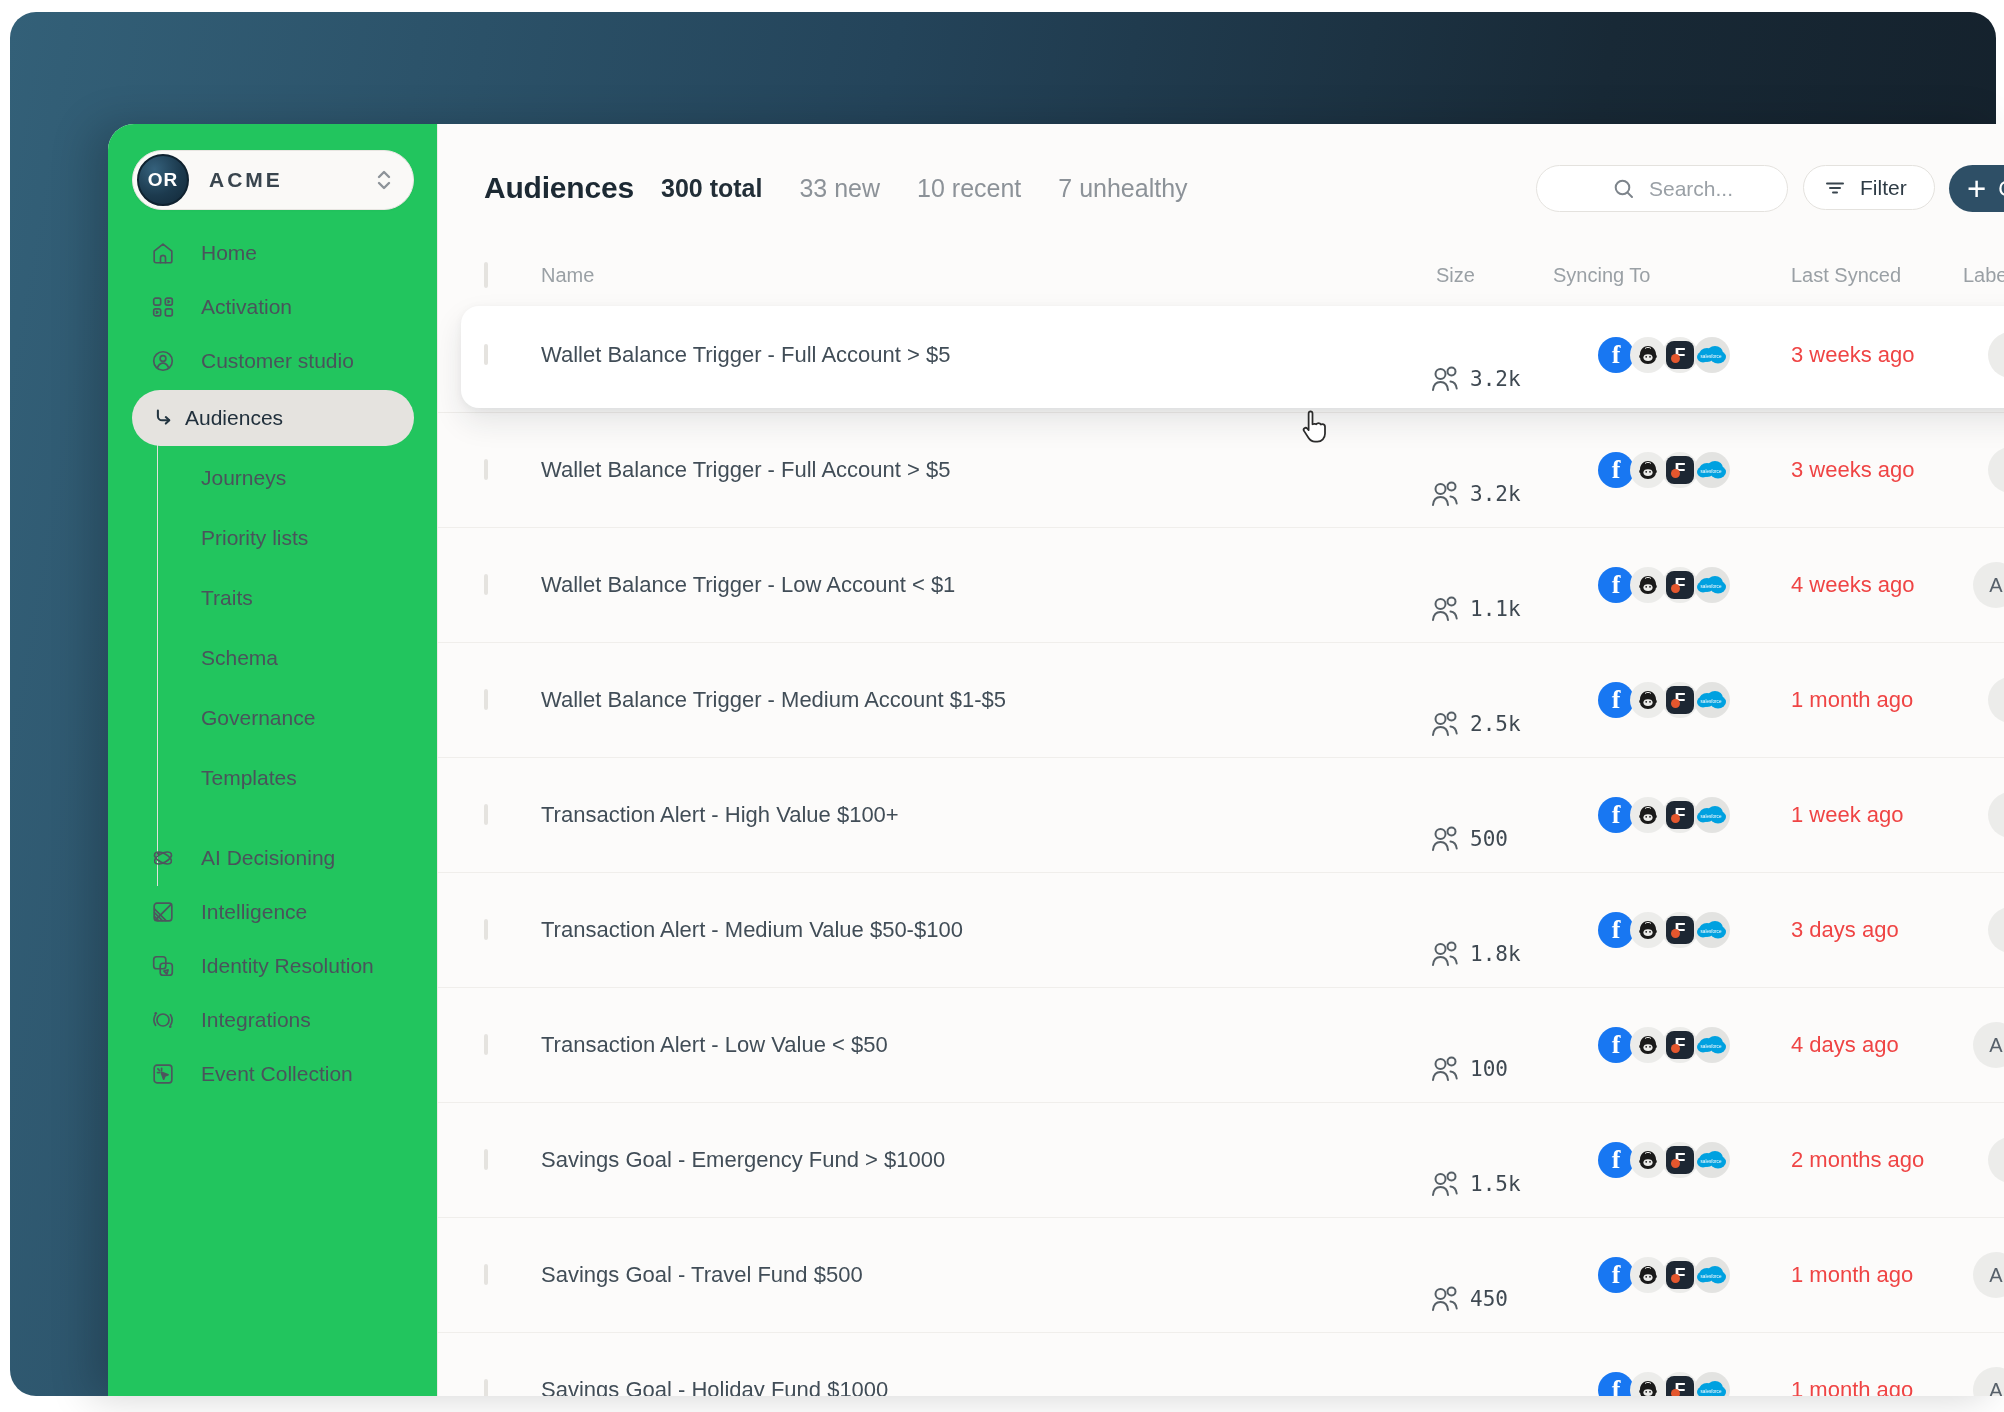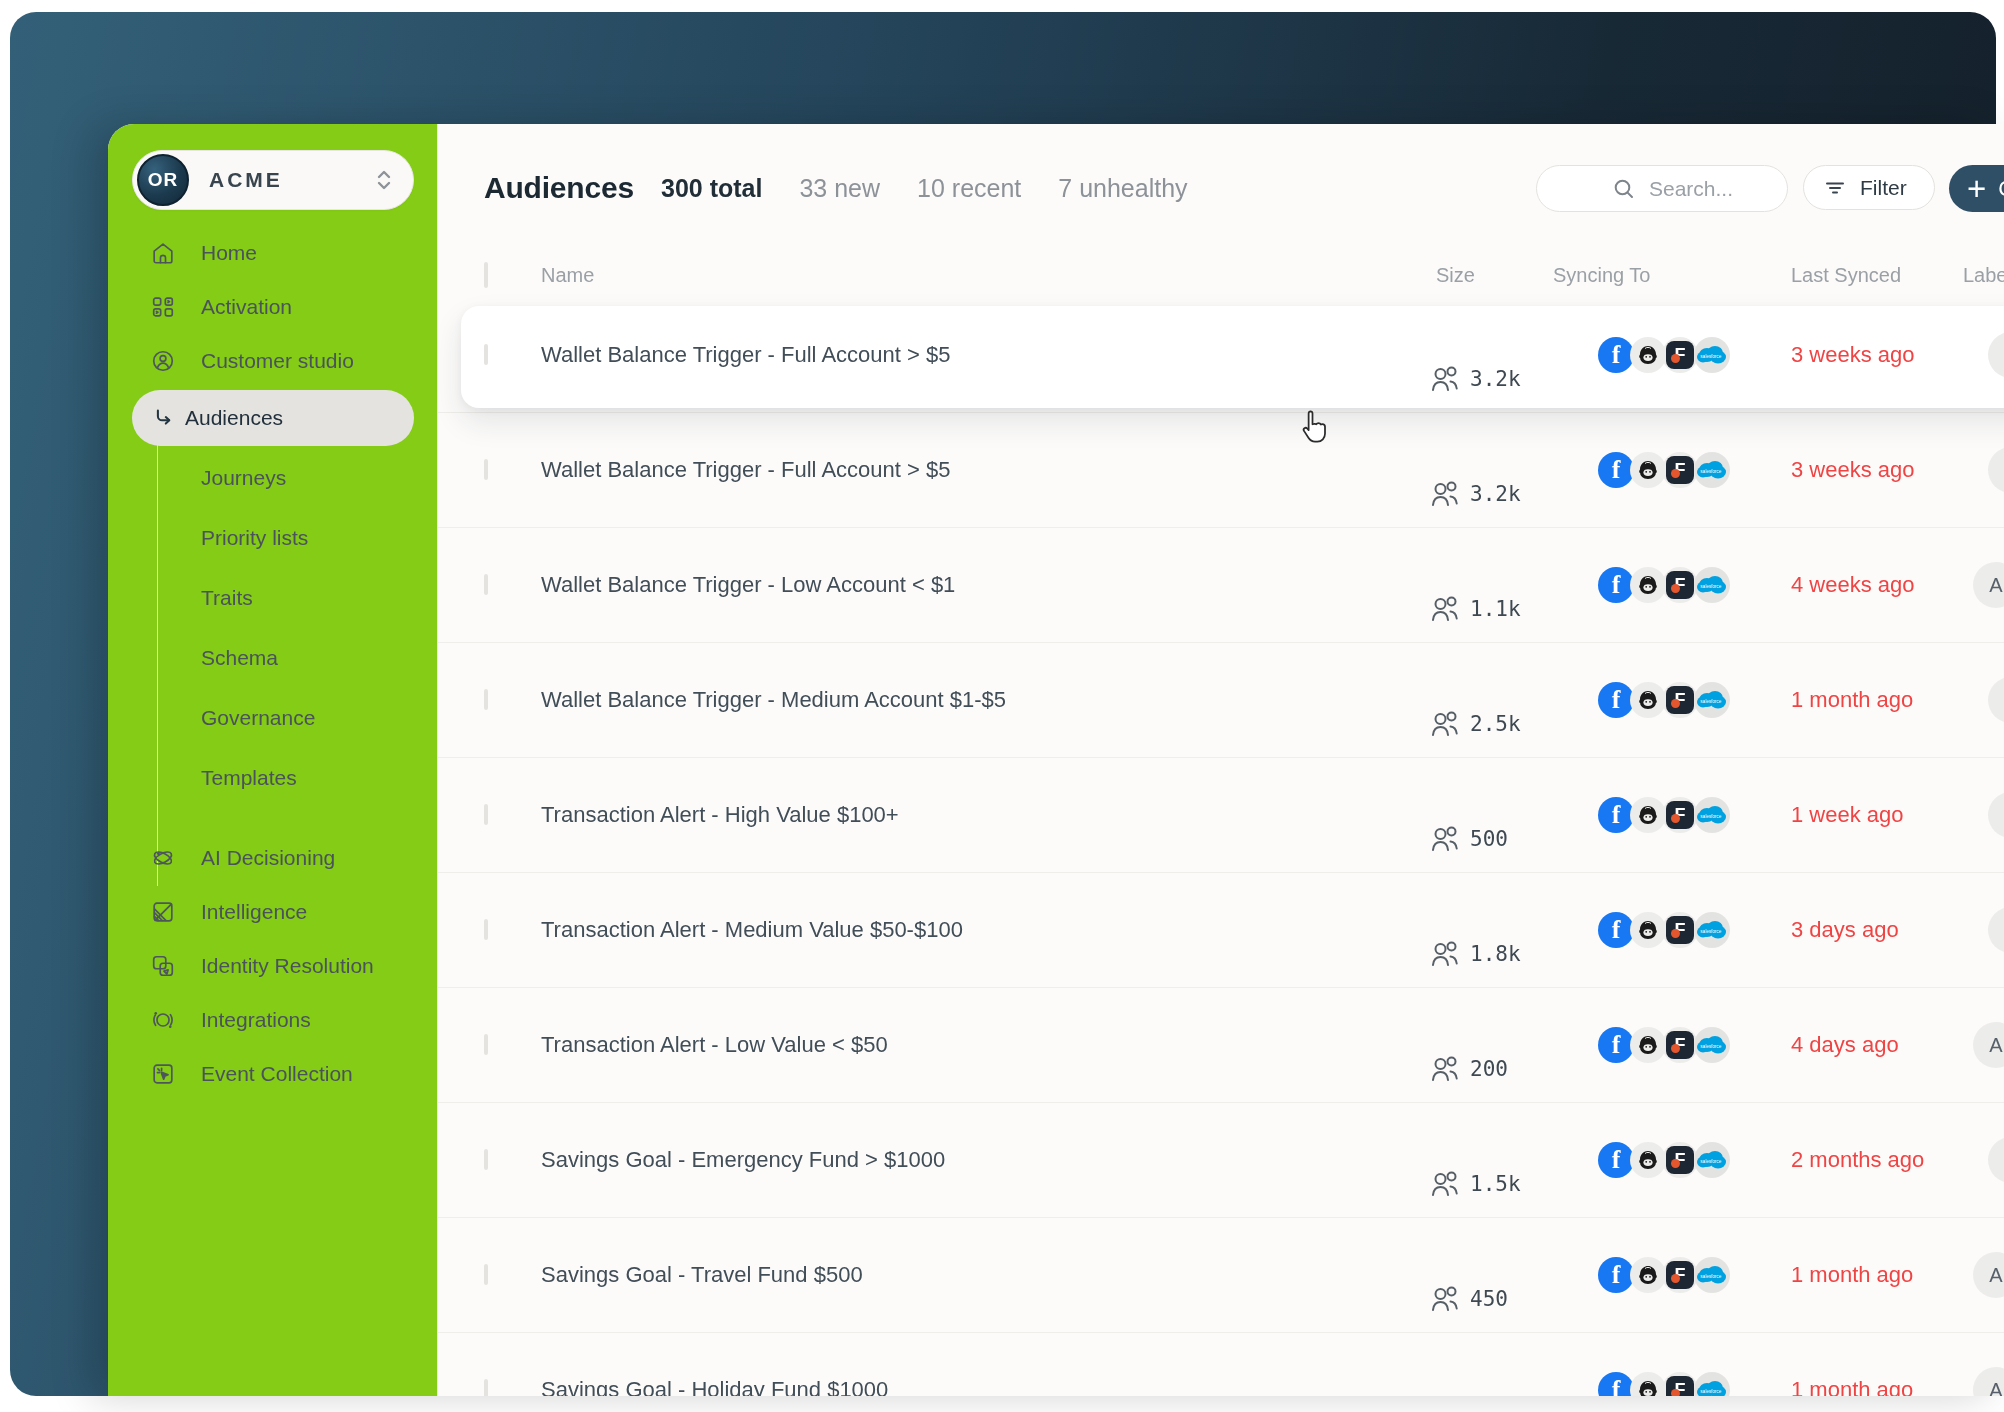--- a/index.html
+++ b/index.html
@@ -5,21 +5,21 @@
   * { margin:0; padding:0; box-sizing:border-box; }
   html,body { width:2004px; height:1412px; background:#ffffff; overflow:hidden;
     font-family:"Liberation Sans", sans-serif; }
   .frame { position:absolute; left:10px; top:12px; right:8px; bottom:16px; border-radius:26px;
     background:linear-gradient(100deg,#336078 0%,#24445a 40%,#182936 72%,#131e28 100%); }
   .app { position:absolute; left:108px; top:124px; right:0; bottom:16px; background:#fcfbfa;
     border-top-left-radius:26px; overflow:hidden; display:flex;
     box-shadow:-18px 0 40px rgba(0,0,0,.18); }
 
   
-  .sidebar { width:330px; flex:0 0 330px; background:#84cc16; border-right:1px solid #ecebe7; position:relative; }
+  .sidebar { width:330px; flex:0 0 330px; background:#22c55e; border-right:1px solid #ecebe7; position:relative; }
   .workspace { position:absolute; left:24px; top:26px; width:282px; height:60px; border-radius:32px;
     background:#faf9f7; border:1px solid #e8e6e2; display:flex; align-items:center; padding:4px; cursor:pointer;
     box-shadow:0 1px 2px rgba(0,0,0,.03); }
   .ws-avatar { width:52px; height:52px; border-radius:50%; flex:0 0 52px;
     background:radial-gradient(circle at 32% 28%, #35617c 0%, #1c3a4e 55%, #122838 100%);
     border:2px solid #0f2230; color:#fff; font-size:19px; font-weight:bold; letter-spacing:1px;
     display:flex; align-items:center; justify-content:center; }
   .ws-name { margin-left:20px; font-size:21px; font-weight:600; letter-spacing:3px; color:#39454e; }
   .ws-chevron { margin-left:auto; margin-right:16px; display:flex; }
   .nav { position:absolute; left:0; top:102px; right:0; }
@@ -549,21 +549,21 @@
     <span class="row-name">Transaction Alert - Low Value &lt; $50</span>
     <span class="size-cell">
       <span>
         <svg width="30" height="28" viewBox="0 0 30 28" fill="none" stroke="#565f66" stroke-width="2" stroke-linecap="round">
           <circle cx="10.5" cy="9" r="5"></circle>
           <path d="M3 25c.5-5 3.5-8 7.5-8s7 3 7.5 8"></path>
           <circle cx="21.5" cy="6.5" r="4"></circle>
           <path d="M20.5 16.5c3.3.4 5.7 3 6.2 7"></path>
         </svg>
       </span>
-      <span class="size-value">200</span>
+      <span class="size-value">100</span>
     </span>
     <span class="sync-cell">
             <span class="sync-icon sync-facebook">f</span>
             <span class="sync-icon sync-mailchimp">
               <svg width="26" height="26" viewBox="0 0 26 26">
                 <path d="M13 4c-4 0-8 3.4-8 8.2 0 1-.8 1-.8 2.2 0 1 .8 1.6 1 1.6-.3 2.6 2.9 6 7.8 6s8.1-3.4 7.8-6c.2 0 1-.6 1-1.6 0-1.2-.8-1.2-.8-2.2C21 7.4 17 4 13 4z" fill="#1a1a1a"></path>
                 <ellipse cx="13" cy="15.6" rx="4.6" ry="3.4" fill="#ececea"></ellipse>
                 <circle cx="11.2" cy="14.8" r=".9" fill="#1a1a1a"></circle>
                 <circle cx="15" cy="14.8" r=".9" fill="#1a1a1a"></circle>
                 <path d="M10 6.5c1.6-1.4 4.4-1.5 6 0" stroke="#ececea" stroke-width="1" fill="none"></path>

